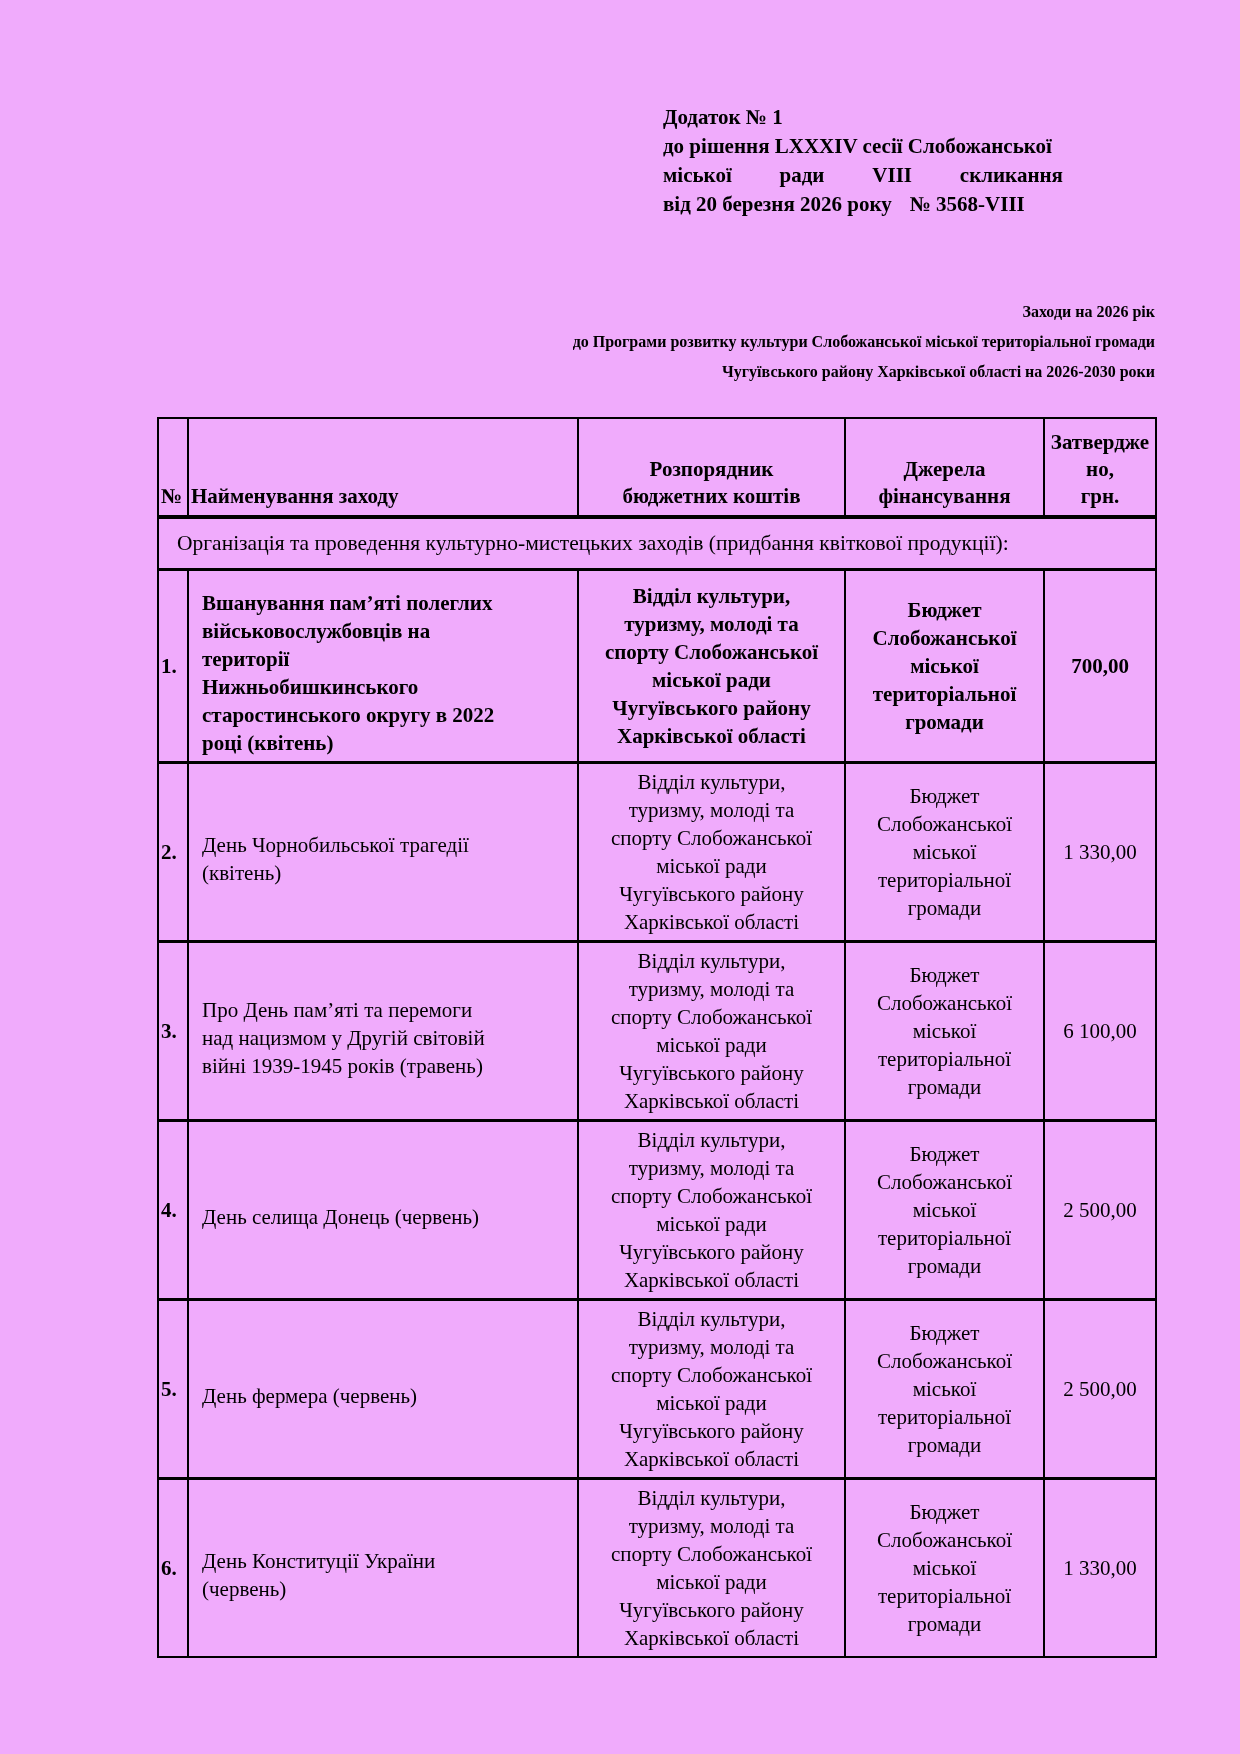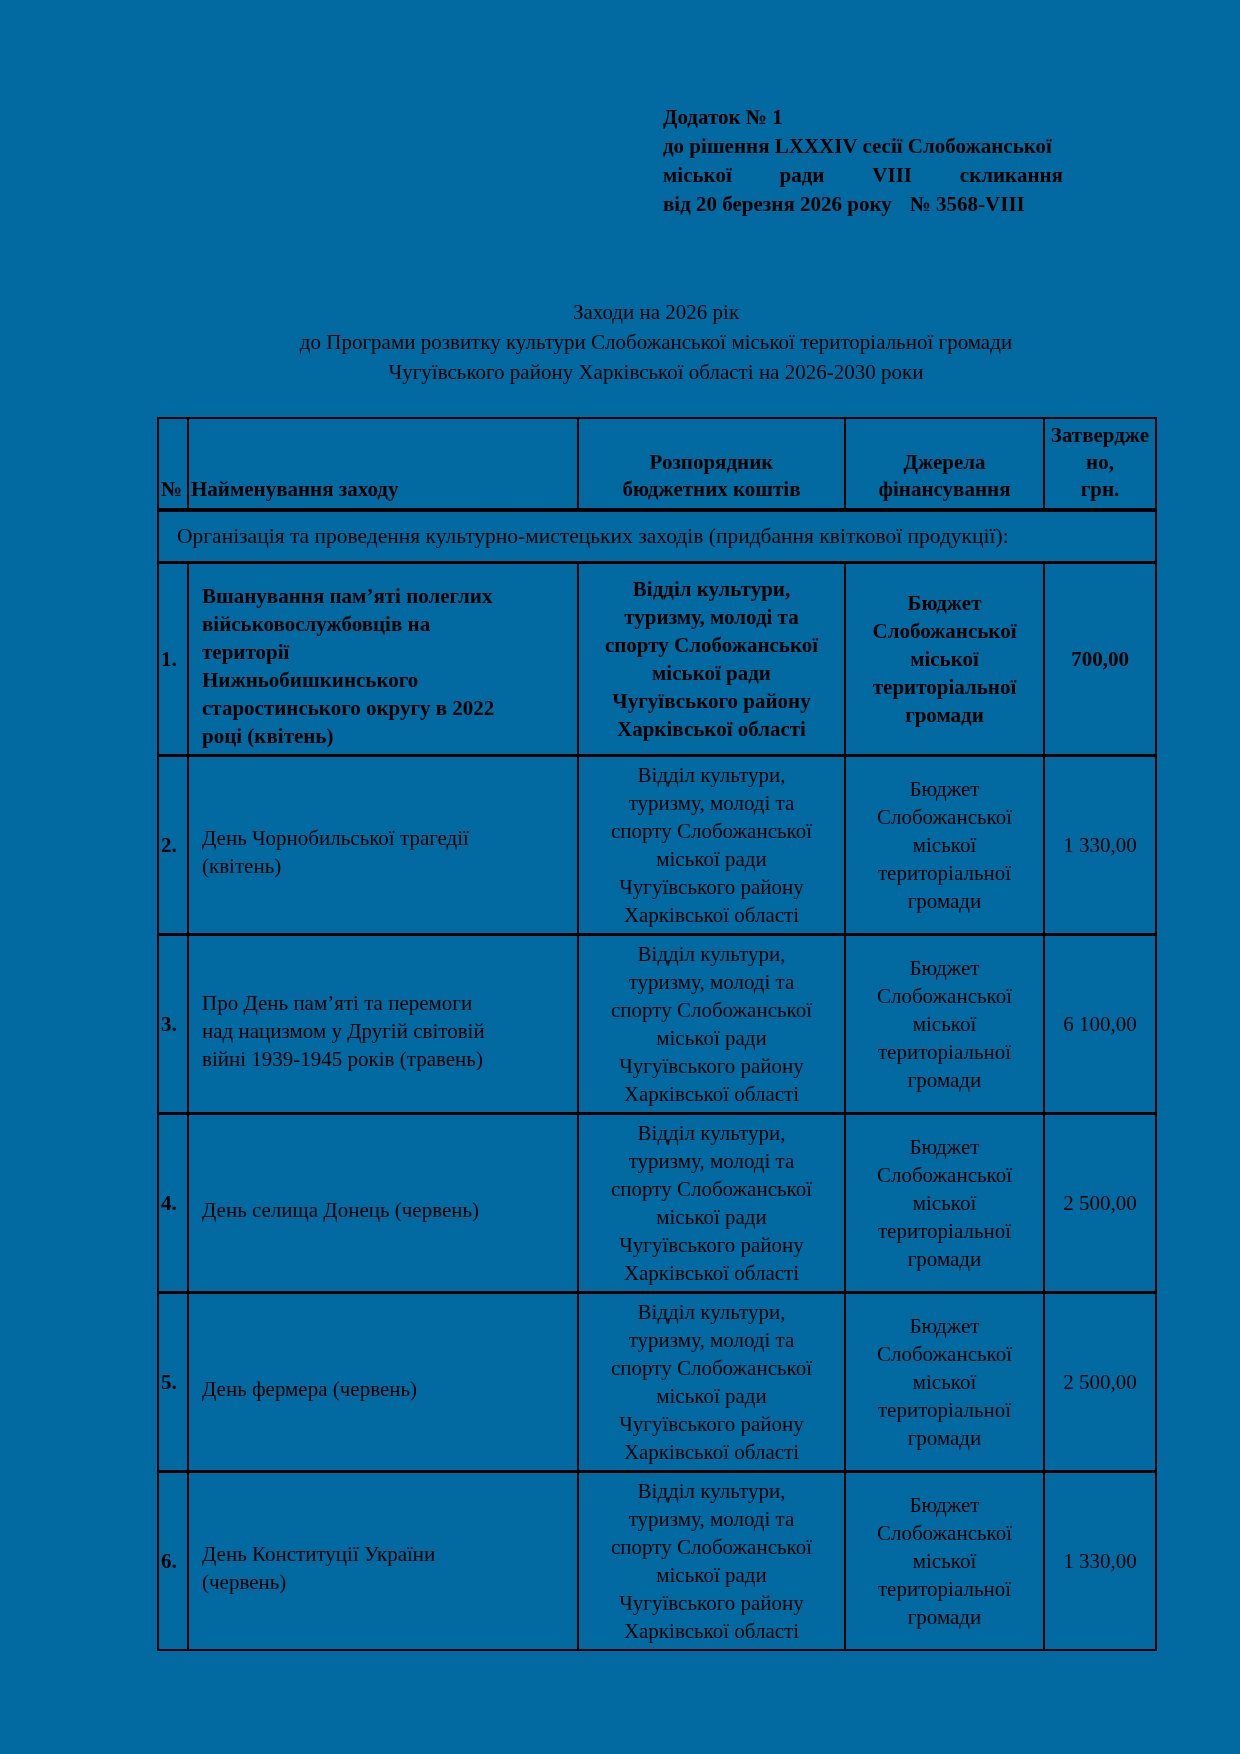--- a/index.html
+++ b/index.html
@@ -1,21 +1,21 @@
 <!DOCTYPE html>
 <html><head>
 <meta charset="utf-8">
 <style>
   html, body { margin: 0; padding: 0; background: #888; }
   .page {
     position: relative;
     width: 1240px;
     height: 1754px;
     margin: 0 auto;
-    background: #0369a1;
+    background: #f0abfc;
     color: #000000;
     font-family: "Liberation Serif", serif;
   }
 
   
   .appendix {
     position: absolute;
     left: 663px;
     top: 103px;
     width: 400px;
@@ -29,23 +29,23 @@
     justify-content: space-between;
   }
   .appendix-last .num-part { margin-left: 18px; }
 
   
   .doc-title {
     position: absolute;
     left: 157px;
     top: 297px;
     width: 998px;
-    text-align: center;
-    font-weight: normal;
-    font-size: 21px;
+    text-align: right;
+    font-weight: bold;
+    font-size: 16px;
     line-height: 30px;
   }
 
   
   table.events {
     position: absolute;
     left: 157px;
     top: 417px;
     width: 998px;
     border-collapse: collapse;
@@ -54,21 +54,21 @@
   }
   table.events th, table.events td {
     border: 2px solid #000;
     box-sizing: border-box;
     overflow: hidden;
   }
   table.events thead th {
     font-weight: bold;
     vertical-align: bottom;
     line-height: 27px;
-    padding: 3px 2px 5px 2px;
+    padding: 10px 2px 5px 2px;
     height: 88px;
     border-bottom-width: 4px;
     white-space: pre-line;
   }
   .th-num  { text-align: left; padding-left: 1px; }
   .th-name { text-align: left; padding-left: 2px; }
   .th-center { text-align: center; }
 
   tr.section td {
     height: 52px;

